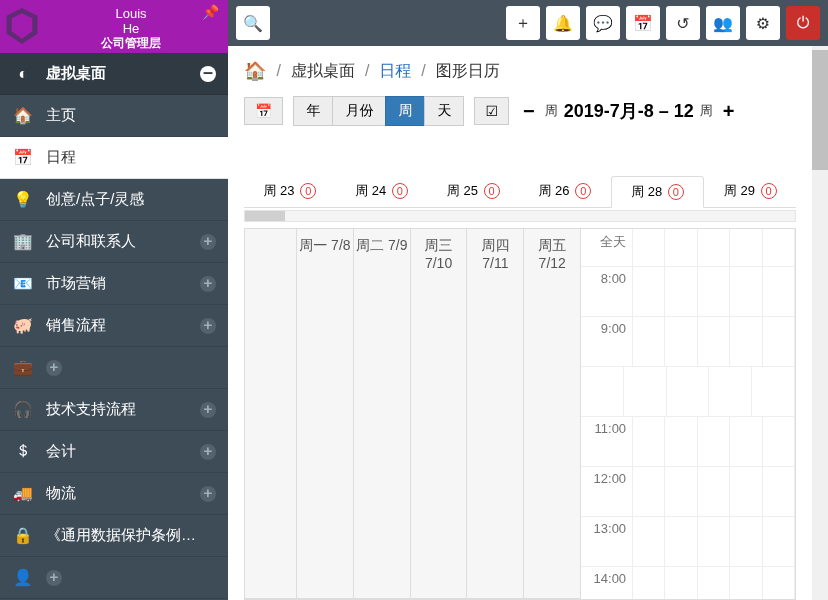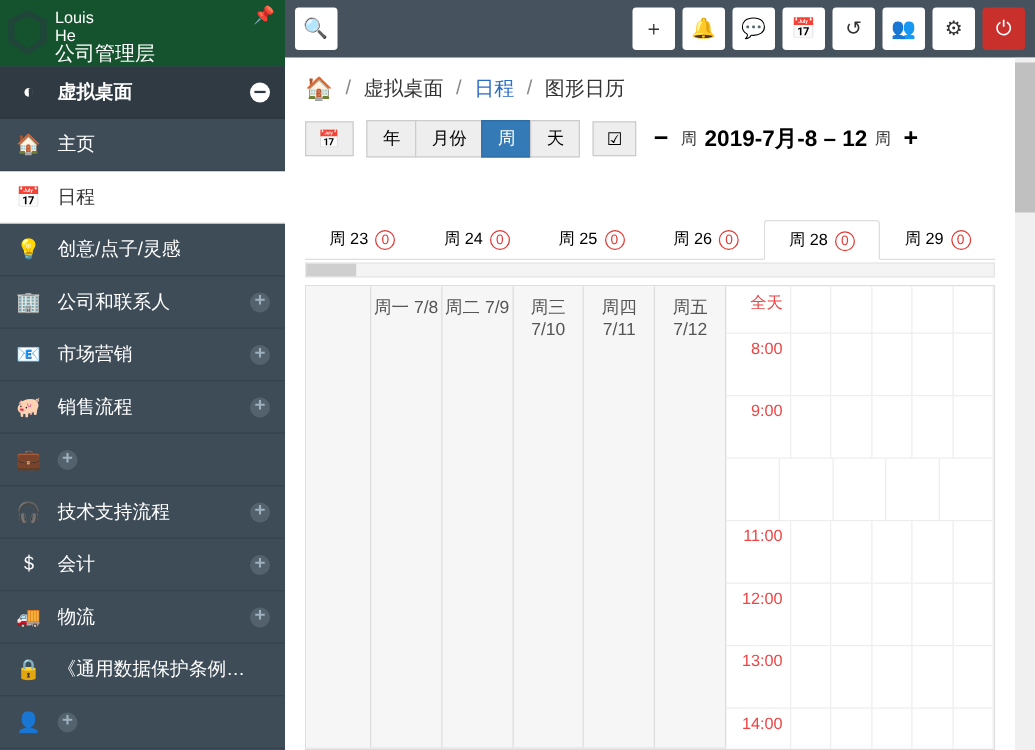--- a/index.html
+++ b/index.html
@@ -1,25 +1,25 @@
 <!DOCTYPE html>
 <html><head>
 <meta charset="utf-8">
 <style>
 * { box-sizing: border-box; margin: 0; padding: 0; }
 body { font-family: "Segoe UI", Arial, sans-serif; font-size: 14px; overflow: hidden; width: 828px; height: 600px; background: #3e4c58; }
 .app { display: flex; width: 828px; height: 600px; }
 
 
 .sidebar { width: 228px; background: #3e4c58; color: #fff; display: flex; flex-direction: column; flex-shrink: 0; }
-.sb-user { background: #14532d; padding: 6px 10px 6px 44px; position: relative; height: 53px; }
+.sb-user { background: #a21caf; padding: 6px 10px 6px 44px; position: relative; height: 53px; text-align: center; }
 .sb-logo { position: absolute; left: 6px; top: 8px; width: 32px; height: 36px; opacity: .55; }
 .sb-logo svg { width: 100%; height: 100%; fill: #2a3a44; }
 .sb-uname { font-size: 13px; line-height: 15px; }
-.sb-urole { font-size: 16px; line-height: 15px; }
+.sb-urole { font-size: 12px; line-height: 15px; font-weight: bold; }
 .sb-pin { position: absolute; right: 8px; top: 4px; font-size: 14px; }
 .sb-list { list-style: none; flex: 1; overflow: hidden; }
 .sb-item { display: flex; align-items: center; height: 42px; padding: 0 12px; cursor: pointer; border-bottom: 1px solid rgba(0,0,0,.12); font-size: 15px; }
 .sb-item .icon { width: 22px; text-align: center; margin-right: 12px; font-size: 16px; flex-shrink: 0; }
 .sb-item .lbl { flex: 1; white-space: nowrap; overflow: hidden; text-overflow: ellipsis; }
 .sb-item .plus { font-size: 15px; color: #9eb0be; width: 16px; height:16px; border-radius:50%; background:#53626d; text-align:center; line-height:14px; font-weight:bold; }
 .sb-item.hdr { background: #2f3a43; font-weight: bold; }
 .sb-item.hdr .minus { width:16px; height:16px; border-radius:50%; background:#fff; color:#2f3a43; text-align:center; line-height:12px; font-weight:bold; font-size:18px; }
 .sb-item.active { background: #fff; color: #333; }
 
@@ -54,21 +54,21 @@
 .wtab .badge { display:inline-block; min-width:16px; height:16px; border-radius:8px; border:1px solid #e23b36; color:#e23b36; font-size:11px; line-height:14px; margin-left:2px; background:#fff; }
 .hscroll { height:12px; background:#f4f4f4; border:1px solid #e5e5e5; position:relative; margin: 2px 0 6px; }
 .hscroll .hthumb { position:absolute; left:0; top:0; width:40px; height:100%; background:#cfcfcf; }
 .calendar { flex:1; overflow:hidden; border:1px solid #ddd; display:flex; flex-direction:row; }
 .cal-head { display:flex; background:#f6f6f6; border-bottom:1px solid #ddd; }
 .cal-head .cell { border-right:1px solid #ddd; text-align:center; padding:8px 0; font-size:14px; color:#555; }
 .cal-body { flex:1; overflow:hidden; }
 .cal-row { display:flex; height:50px; }
 .cal-row:first-child { height:38px; }
 .cal-row .cell { border-right:1px solid #eee; border-bottom:1px solid #eee; }
-.timecol { width:52px; text-align:right; padding:4px 6px 0 0; font-size:13px; color:#ef4444; flex-shrink:0; }
+.timecol { width:52px; text-align:right; padding:4px 6px 0 0; font-size:13px; color:#737373; flex-shrink:0; }
 .daycol { flex:1; }
 .daycol5 .daycol { flex:1; }
 .cal-head .timecol { background:#f6f6f6; }
 </style>
 </head>
 <body>
 
 <div class="app">
 
   <aside class="sidebar">

